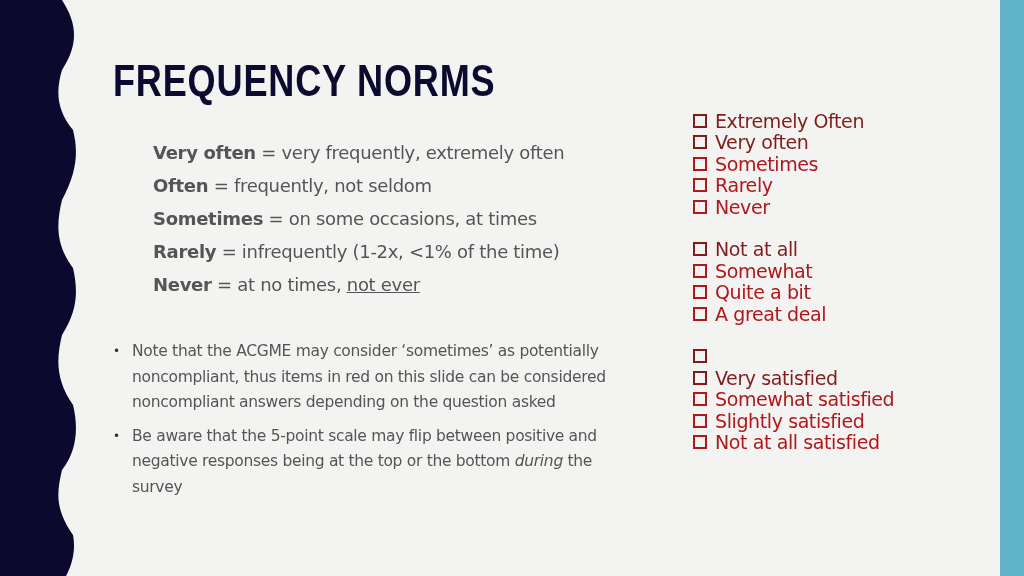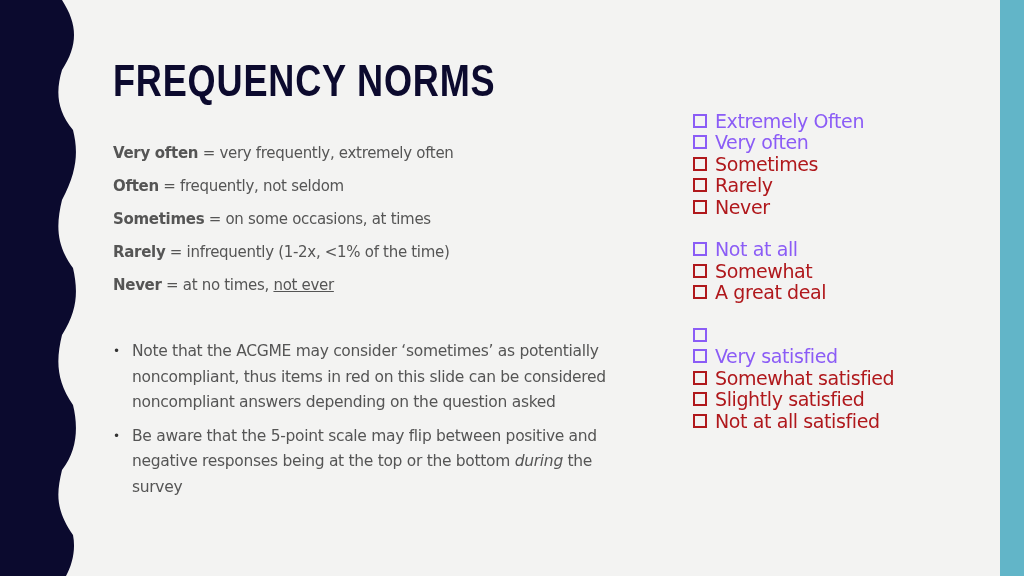--- a/index.html
+++ b/index.html
@@ -1,31 +1,31 @@
 <!DOCTYPE html>
 <html><head>
 <meta charset="utf-8">
 <style>
   html, body { margin:0; padding:0; }
   body { width:1024px; height:576px; overflow:hidden; background:#f3f3f2; position:relative; font-family:"DejaVu Sans", sans-serif; }
   .left-band { position:absolute; left:0; top:0; width:80px; height:576px; }
   .right-band { position:absolute; left:1000px; top:0; width:24px; height:576px; background:#62b5c8; }
   .title { position:absolute; left:113px; top:56px; font-family:"Liberation Sans", sans-serif; font-weight:bold; font-size:44px; color:#0c0a2e; letter-spacing:1px; transform:scaleX(0.82); transform-origin:left top; white-space:nowrap; line-height:50px; }
   .defs { position:absolute; left:113px; top:142px; }
-  .def { font-family:"DejaVu Sans", sans-serif; font-size:15px; color:#555; height:33px; line-height:22px; white-space:nowrap; letter-spacing:-0.3px; }
+  .def { font-family:"DejaVu Sans", sans-serif; font-size:18px; color:#555; height:33px; line-height:22px; white-space:nowrap; letter-spacing:-0.3px;margin-left:40px; }
   .def b { font-weight:bold; color:#555; }
   .def .u { text-decoration:underline; }
   .notes { position:absolute; left:113px; top:339px; width:520px; }
   .note { position:relative; padding-left:19px; font-family:"DejaVu Sans", sans-serif; font-size:15.5px; color:#555; line-height:25.5px; margin-bottom:8px; letter-spacing:-0.3px; }
   .note .bullet { position:absolute; left:0; top:0; font-size:12px; color:#333; }
   .scales { position:absolute; left:693px; top:110px; }
   .group { margin-bottom:21px; }
   .opt { display:flex; align-items:center; height:21.5px; font-family:"DejaVu Sans", sans-serif; font-size:19px; white-space:nowrap; letter-spacing:-0.4px; }
   .box { width:14px; height:14px; border:2px solid currentColor; box-sizing:border-box; margin-right:8px; flex:none; }
-  .opt.black { color:#8b5cf6; }
+  .opt.black { color:#7f1d1d; }
   .opt.red { color:#b0181c; }
 </style>
 </head>
 <body>
 
 <svg class="left-band" viewBox="0 0 80 576" preserveAspectRatio="none">
   <path fill="#0b0a2e" d="M0 0 L62 0
     C 78 25, 78 45, 62 70
     C 56 90, 56 110, 73 130
     C 78 150, 78 170, 62 200
@@ -81,20 +81,24 @@
     <div class="opt black">
         <span class="box"></span>
         <span>Not at all</span>
       </div>
     <div class="opt red">
         <span class="box"></span>
         <span>Somewhat</span>
       </div>
     <div class="opt red">
         <span class="box"></span>
+        <span>Quite a bit</span>
+      </div>
+    <div class="opt red">
+        <span class="box"></span>
         <span>A great deal</span>
       </div>
   </div>
   <div class="group">
     <div class="opt black">
         <span class="box"></span>
       </div>
     <div class="opt black">
         <span class="box"></span>
         <span>Very satisfied</span>

